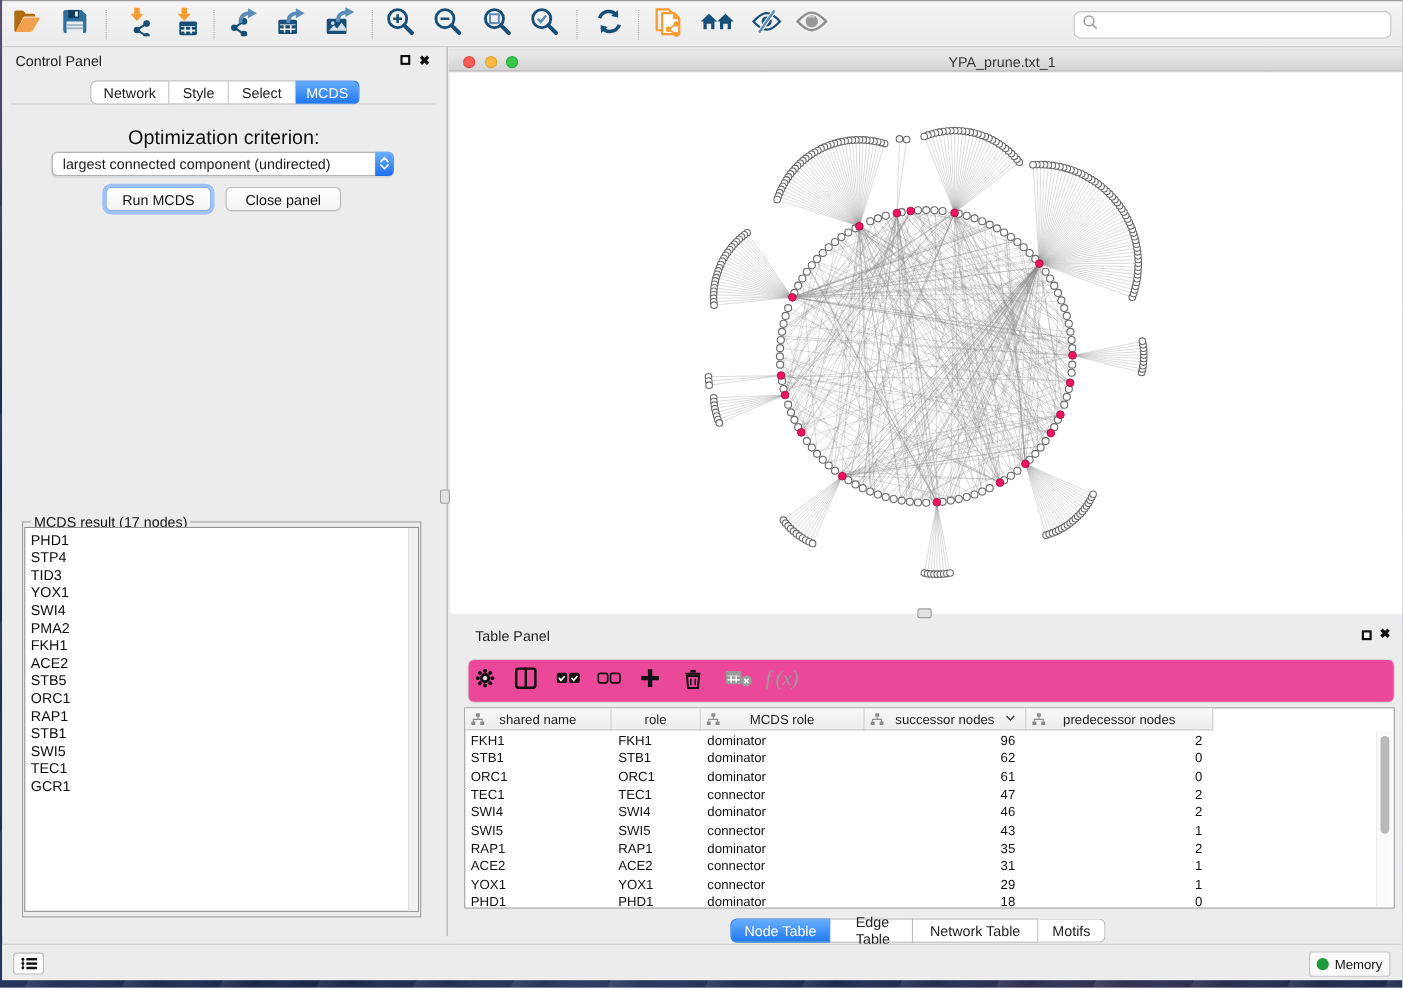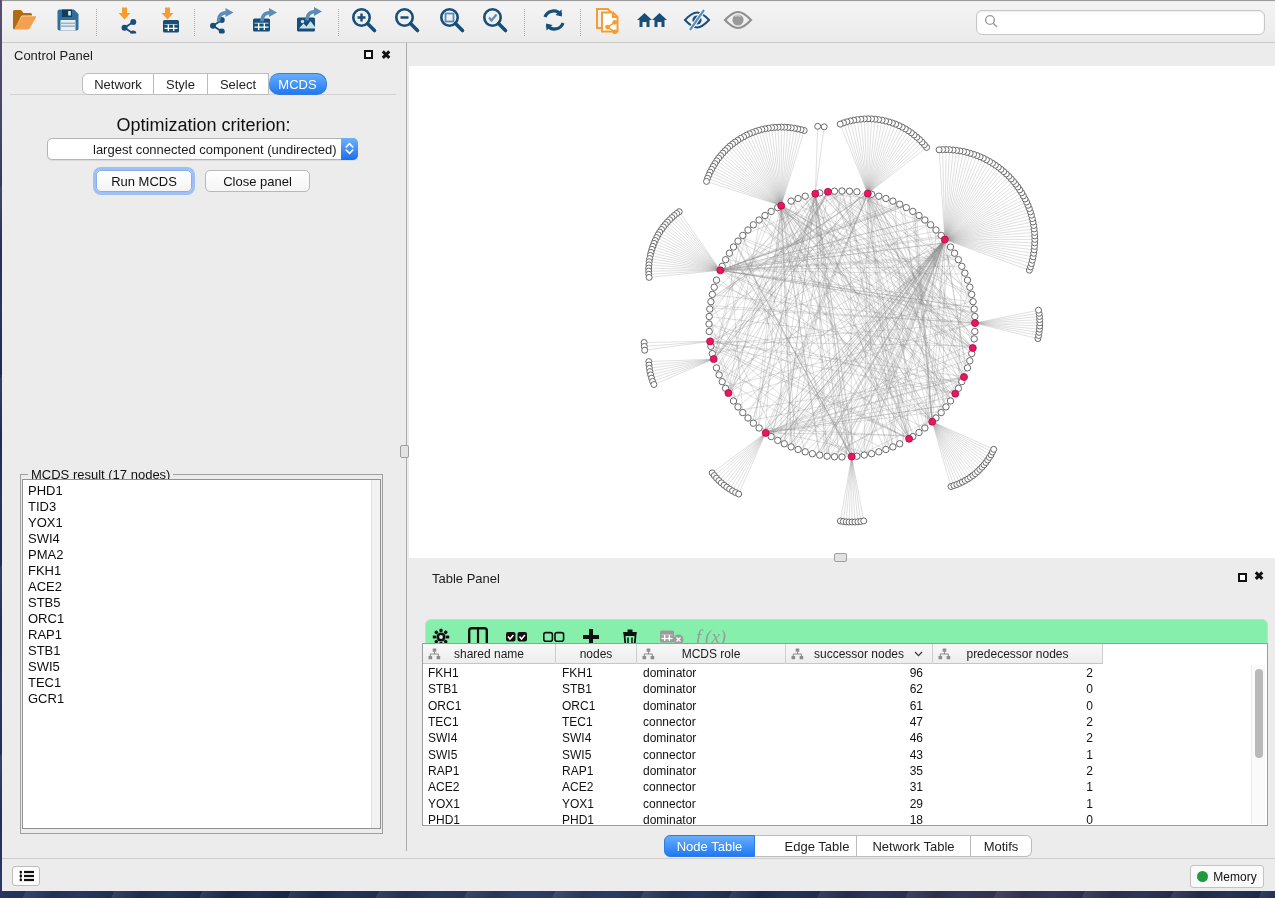--- a/index.html
+++ b/index.html
@@ -28,26 +28,26 @@
   .panel-title { position:absolute; left:12px; top:5px; font-size:13px; color:#1c1c1c; }
   .mini-float { position:absolute; width:9px; height:9px; border:2px solid #111; background:#fff; top:7px; }
   .mini-close { position:absolute; top:5px; font-size:12px; font-weight:bold; color:#111; }
   .cp-bodyline { position:absolute; left:8px; right:9px; top:51px; bottom:0; border-top:1px solid #d2d2d2; }
 
   .tabs { position:absolute; top:30px; left:80px; height:22px; display:flex; z-index:3; }
   .tab { height:22px; border:1px solid #bcbcbc; border-left:none; background:#ffffff; color:#222;
     font-size:13px; display:flex; align-items:center; justify-content:center; }
   .tab:first-child { border-left:1px solid #bcbcbc; border-radius:6px 0 0 6px; }
   .tab:last-child { border-radius:0 6px 6px 0; }
-  .tab.sel { background:linear-gradient(#66adfc,#2079f1); border-color:#2f7be0; color:#fff;border-radius:10px; }
+  .tab.sel { background:linear-gradient(#66adfc,#2079f1); border-color:#2f7be0; color:#fff; }
 
   .opt-label { position:absolute; left:0; width:403px; top:72px; text-align:center; font-size:18px; color:#111; }
   .dropdown { position:absolute; left:45px; top:95px; width:311px; height:22px; background:#fff;
     border:1px solid #b4b4b4; border-radius:5px; font-size:13px; display:flex; align-items:center;
-    box-shadow:0 1px 1px rgba(0,0,0,.08);padding-left:36px; }
+    box-shadow:0 1px 1px rgba(0,0,0,.08); }
   .dropdown .dd-text { flex:1; padding-left:9px; white-space:nowrap; overflow:hidden; }
   .dd-cap { width:17px; height:22px; margin:-1px -1px 0 0; border-radius:0 5px 5px 0;
     background:linear-gradient(#6db1fd,#1c6ef0); display:flex; flex-direction:column; align-items:center;
     justify-content:center; gap:1px; }
 
   .btn { position:absolute; height:22px; background:linear-gradient(#ffffff,#f4f4f4); border:1px solid #b9b9b9;
     border-radius:5px; font-size:13px; color:#111; display:flex; align-items:center; justify-content:center;
     font-family:"Liberation Sans", sans-serif;text-align:right; }
   .btn.focusring { box-shadow:0 0 0 3px rgba(116,169,248,.65); border-color:#85aef0; }
 
@@ -68,22 +68,22 @@
   .net-window { position:absolute; left:406px; top:42px; right:0; height:515px; }
   .net-titlebar { position:absolute; left:0; right:0; top:2px; height:20px;
     background:linear-gradient(#ebebeb,#d3d3d3); border-top:1px solid #d8d8d8; border-bottom:1px solid #b0b0b0; }
   .traffic { position:absolute; top:4.5px; width:11px; height:11px; border-radius:50%; }
   .net-title { position:absolute; left:503px; top:3px; transform:translateX(-50%); font-size:13px; color:#353535; }
   .net-canvas { position:absolute; left:1px; right:0; top:23px; bottom:0; background:#ffffff; }
   .net-canvas svg { position:absolute; left:0; top:0; }
 
   
   .table-panel { position:absolute; left:406px; top:565px; right:0; height:293px; background:#ececec; }
-  .tp-toolbar { position:absolute; left:17px; top:33px; right:7px; height:40px; background:#86efac;
-    border:1px solid #d4d4d4; border-radius:6px;margin-top:20px; }
+  .tp-toolbar { position:absolute; left:17px; top:33px; right:7px; height:40px; background:#ec4899;
+    border:1px solid #d4d4d4; border-radius:6px; }
   .tp-icon { position:absolute; top:50%; transform:translate(-50%,-50%); }
   .tbl { position:absolute; left:14px; top:77px; width:846px; height:183px; background:#fff; border:1px solid #9c9c9c; }
   .tbl-header { position:absolute; left:0; top:0; height:20px; width:680px;
     background:linear-gradient(#f8f8f8,#ededed); border-bottom:1px solid #c6c6c6; }
   .th-cell { position:absolute; top:0; height:20px; border-right:1px solid #cfcfcf; font-size:12px; color:#1c1c1c;
     display:flex; align-items:center; justify-content:center; }
   .th-icon { position:absolute; left:5px; top:4px; }
   .th-chev { position:absolute; right:9px; top:4px; font-size:10px; color:#444; }
   .tbl-row { position:absolute; left:0; right:0; height:16.3px; font-size:12px; color:#111; }
   .td { position:absolute; top:50%; transform:translateY(-50%); white-space:nowrap; }
@@ -256,20 +256,21 @@
         </span>
       </div>
       <button class="btn focusring" style="left:94px; top:127px; width:96px;">Run MCDS</button>
       <button class="btn" style="left:203px; top:127px; width:105px;">Close panel</button>
 
       <div class="groupbox">
         <span class="groupbox-title">MCDS result (17 nodes)</span>
         <div class="mcds-list" id="mcds-list">
           <div class="mcds-scroll"></div>
         <div class="mcds-item">PHD1</div>
+            <div class="mcds-item">STP4</div>
             <div class="mcds-item">TID3</div>
             <div class="mcds-item">YOX1</div>
             <div class="mcds-item">SWI4</div>
             <div class="mcds-item">PMA2</div>
             <div class="mcds-item">FKH1</div>
             <div class="mcds-item">ACE2</div>
             <div class="mcds-item">STB5</div>
             <div class="mcds-item">ORC1</div>
             <div class="mcds-item">RAP1</div>
             <div class="mcds-item">STB1</div>
@@ -277,20 +278,26 @@
             <div class="mcds-item">TEC1</div>
             <div class="mcds-item">GCR1</div>
           </div>
       </div>
     </div>
 
     <div class="vsplit-line"></div>
     <div class="vsplit-grip"></div>
 
     <div class="net-window">
+      <div class="net-titlebar">
+        <span class="traffic" style="left: 13px; background: rgb(252, 91, 87); border: 0.5px solid rgb(226, 69, 62);" id="tl-red"></span>
+        <span class="traffic" style="left: 33px; background: rgb(253, 188, 64); border: 0.5px solid rgb(223, 161, 51);" id="tl-yellow"></span>
+        <span class="traffic" style="left: 52px; background: rgb(52, 199, 73); border: 0.5px solid rgb(42, 168, 52);" id="tl-green"></span>
+        <span class="net-title">YPA_prune.txt_1</span>
+      </div>
       <div class="net-canvas">
         <svg id="graph-svg" width="868" height="492">
             <g stroke="#8a8a8a" stroke-width="0.6" stroke-opacity="0.45">
               <line x1="372.2" y1="139.7" x2="349.1" y2="361.2"></line>
               <line x1="372.2" y1="139.7" x2="542.5" y2="333.6"></line>
               <line x1="372.2" y1="139.7" x2="512.1" y2="365.0"></line>
               <line x1="372.2" y1="139.7" x2="372.0" y2="376.2"></line>
               <line x1="372.2" y1="139.7" x2="565.7" y2="249.8"></line>
               <line x1="372.2" y1="139.7" x2="438.6" y2="390.9"></line>
               <line x1="372.2" y1="139.7" x2="420.6" y2="390.4"></line>
@@ -1199,21 +1206,21 @@
             <div class="th-cell" style="left: 0px; width: 133px;">
               <span class="th-icon"><svg width="13" height="12" viewBox="0 0 13 12">
                   <rect x="4.7" y="0.5" width="3.6" height="3.2" rx="0.5" fill="#8b8b8b"></rect>
                   <rect x="0.5" y="8" width="3.6" height="3.2" rx="0.5" fill="#8b8b8b"></rect>
                   <rect x="8.6" y="8" width="3.6" height="3.2" rx="0.5" fill="#8b8b8b"></rect>
                   <path d="M6.5 3.7 V6 M2.3 8 V6 H10.4 V8" fill="none" stroke="#8b8b8b" stroke-width="1"></path>
                 </svg></span>
               <span>shared name</span>
             </div>
             <div class="th-cell" style="left: 133px; width: 81px;">
-              <span>nodes</span>
+              <span>role</span>
             </div>
             <div class="th-cell" style="left: 214px; width: 149px;">
               <span class="th-icon"><svg width="13" height="12" viewBox="0 0 13 12">
                   <rect x="4.7" y="0.5" width="3.6" height="3.2" rx="0.5" fill="#8b8b8b"></rect>
                   <rect x="0.5" y="8" width="3.6" height="3.2" rx="0.5" fill="#8b8b8b"></rect>
                   <rect x="8.6" y="8" width="3.6" height="3.2" rx="0.5" fill="#8b8b8b"></rect>
                   <path d="M6.5 3.7 V6 M2.3 8 V6 H10.4 V8" fill="none" stroke="#8b8b8b" stroke-width="1"></path>
                 </svg></span>
               <span>MCDS role</span>
             </div>
@@ -1311,21 +1318,21 @@
               <span class="td" style="right:174px">0</span>
             </div>
           </div>
         <div class="tbl-scroll">
           <div class="tbl-thumb"></div>
         </div>
       </div>
 
       <div class="tp-tabs" id="tp-tabs">
           <div class="tp-tab sel" style="width: 91px;">Node Table</div>
-          <div class="tp-tab" style="width: 102px; padding-left: 23px;">Edge Table</div>
+          <div class="tp-tab" style="width: 75px; padding-left: 23px;">Edge Table</div>
           <div class="tp-tab" style="width: 114px;">Network Table</div>
           <div class="tp-tab" style="width: 61px;">Motifs</div>
         </div>
     </div>
 
     <div class="statusbar">
       <div class="sb-btn">
         <svg width="15" height="12" viewBox="0 0 15 12">
           <circle cx="1.8" cy="2" r="1.3" fill="#111"></circle>
             <rect x="5" y="0.9" width="10" height="2.2" fill="#111"></rect>

